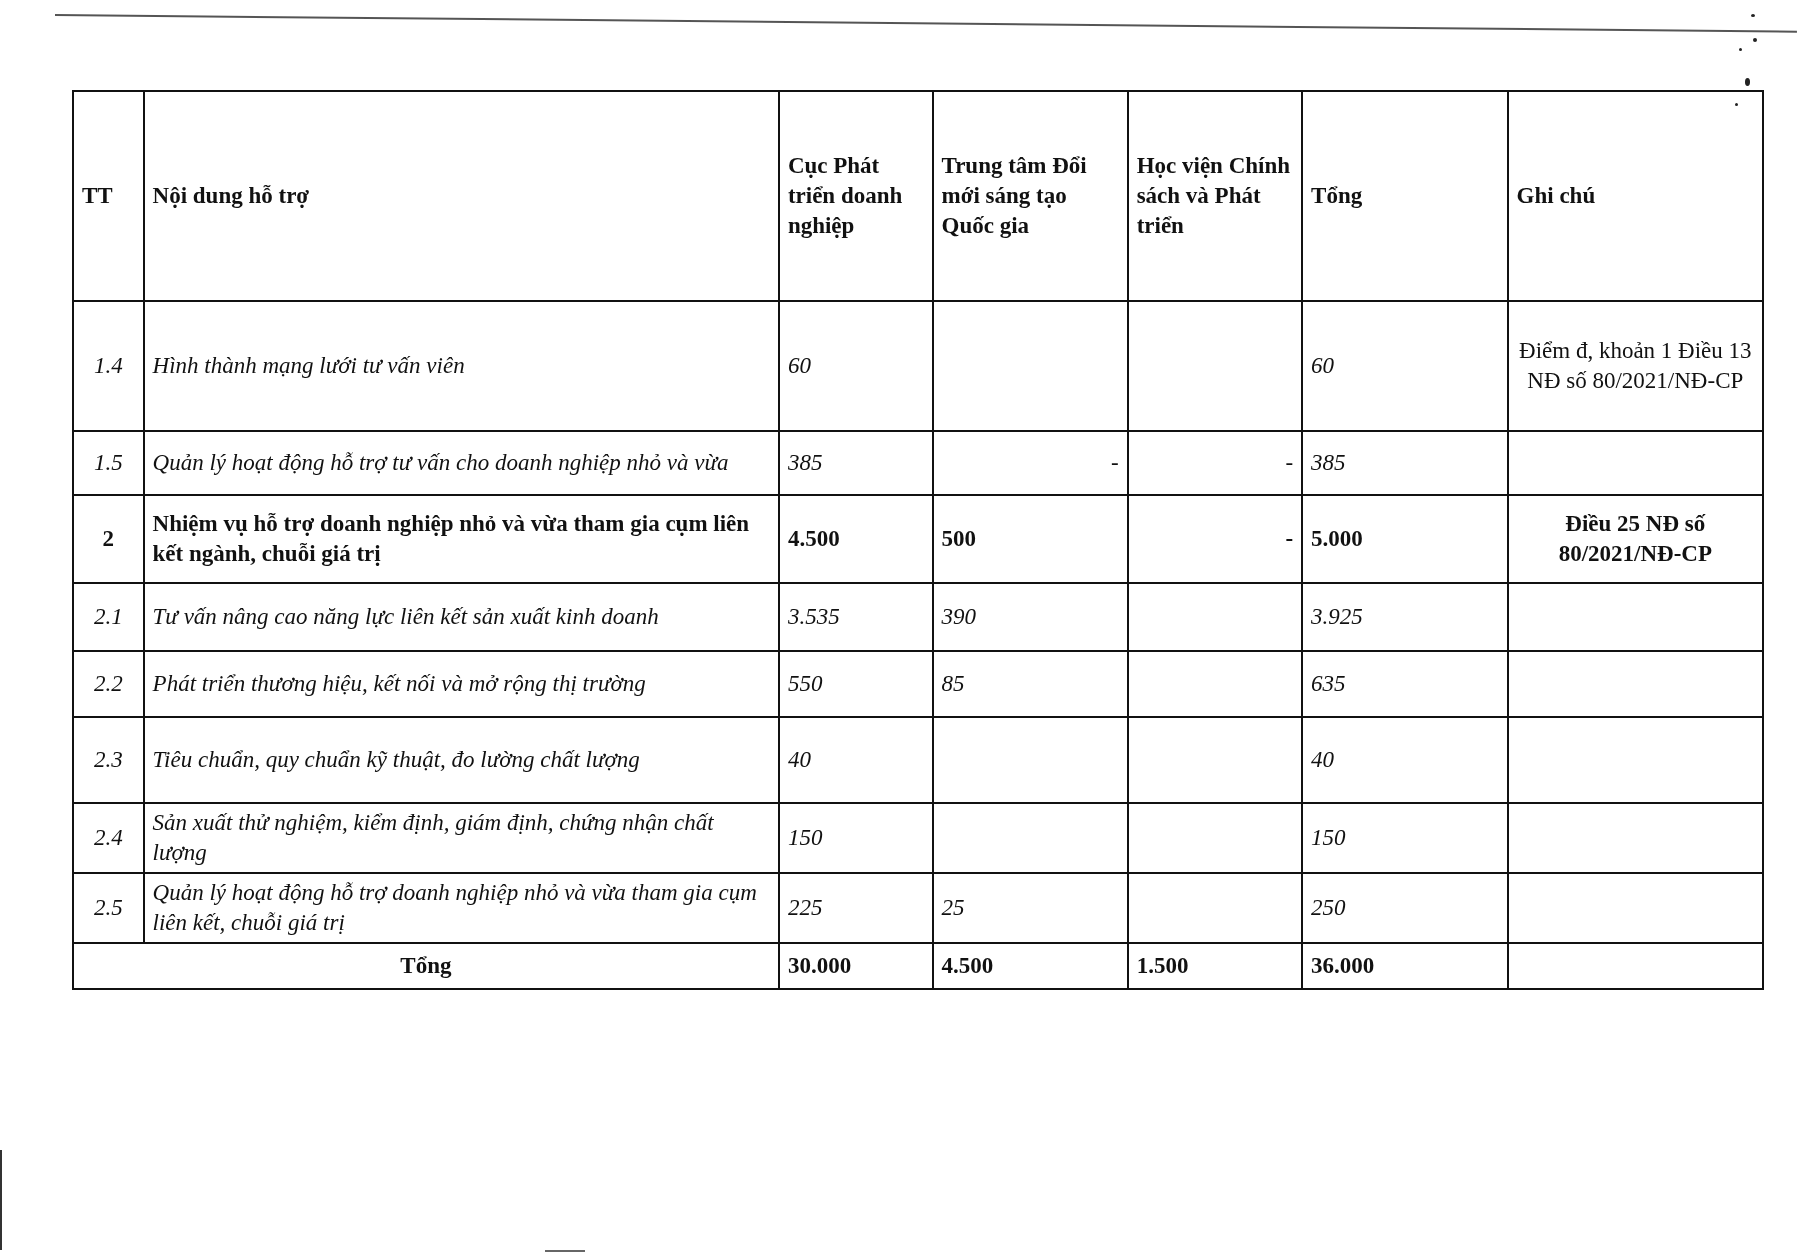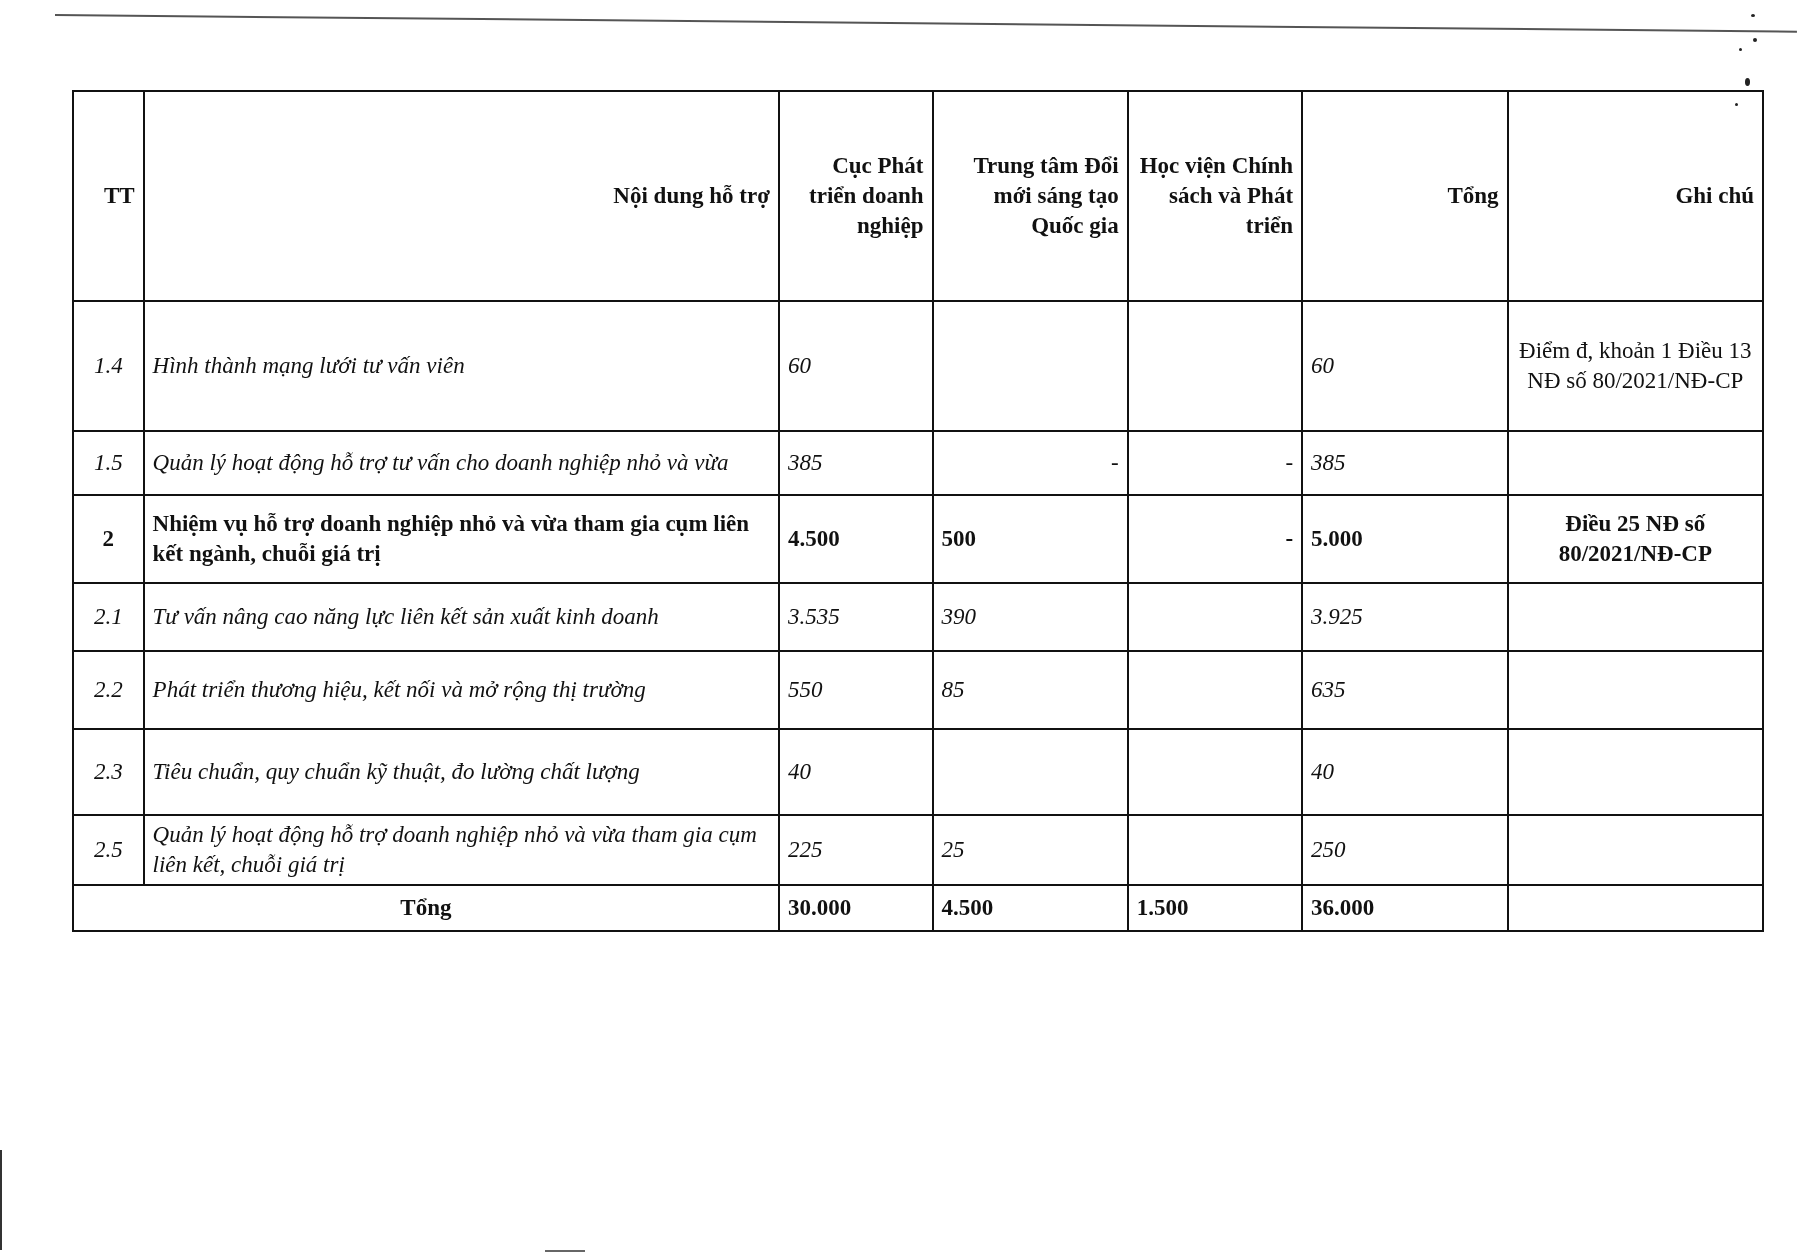--- a/index.html
+++ b/index.html
@@ -6,35 +6,35 @@
   body { width: 1797px; height: 1258px; position: relative; overflow: hidden;
          font-family: "Liberation Serif", serif; color: #111; }
   .top-rule { position: absolute; left: 55px; top: 14px; width: 1742px; height: 2px;
               background: #555; transform: rotate(0.55deg); transform-origin: left center; }
   .specks { position: absolute; right: 20px; top: 8px; width: 30px; height: 120px; }
   .speck { position: absolute; background: #222; border-radius: 50%; }
   table.doc { position: absolute; left: 72px; top: 90px; border-collapse: collapse;
               table-layout: fixed; width: 1692px; }
   table.doc td, table.doc th { border: 2px solid #111; padding: 4px 8px; font-size: 23px;
               line-height: 1.3; vertical-align: middle; }
-  th { font-weight: bold; text-align: right; }
+  th { font-weight: bold; text-align: left; }
   .c-tt { width: 68px; } .c-content { width: 612px; } .c-cuc { width: 148px; }
   .c-tt2 { width: 188px; } .c-hv { width: 168px; } .c-tong { width: 198px; } .c-note { width: 246px; }
   .tt { text-align: center; }
   .num { text-align: left; padding-right: 14px; }
   .dash { text-align: right; padding-right: 24px; }
   .note { text-align: center; border-radius: 9px; }
   tr.sub td { font-style: italic; }
   tr.sub td.note { font-style: normal; }
   tr.group td { font-weight: bold; }
   tr.total td { font-weight: bold; }
   tr.total td.label { text-align: center; }
   .h-head { height: 210px; }
   .h-14 { height: 130px; padding-left: 32px; } .h-15 { height: 64px; } .h-2 { height: 88px; }
-  .h-21 { height: 68px; } .h-22 { height: 78px; } .h-23 { height: 86px; }
+  .h-21 { height: 68px; } .h-22 { height: 66px; } .h-23 { height: 86px; }
   .h-24 { height: 70px; } .h-25 { height: 70px; } .h-tot { height: 46px; }
   .bottom-mark { position: absolute; left: 545px; top: 1250px; width: 40px; height: 2px; background: #666; }
   .left-mark { position: absolute; left: 0; top: 1150px; width: 2px; height: 100px; background: #333; }
 </style>
 </head>
 <body>
 
 <div class="top-rule"></div>
 <div class="specks">
   <span class="speck" style="left:4px;top:6px;width:4px;height:3px"></span>
@@ -115,20 +115,29 @@
     </tr>
     <tr class="sub h-23">
       <td class="tt">2.3</td>
       <td>Tiêu chuẩn, quy chuẩn kỹ thuật, đo lường chất lượng</td>
       <td class="num">40</td>
       <td class="num"></td>
       <td class="num"></td>
       <td class="num">40</td>
       <td class="note"></td>
     </tr>
+    <tr class="sub h-24">
+      <td class="tt">2.4</td>
+      <td>Sản xuất thử nghiệm, kiểm định, giám định, chứng nhận chất lượng</td>
+      <td class="num">150</td>
+      <td class="num"></td>
+      <td class="num"></td>
+      <td class="num">150</td>
+      <td class="note"></td>
+    </tr>
     <tr class="sub h-25">
       <td class="tt">2.5</td>
       <td>Quản lý hoạt động hỗ trợ doanh nghiệp nhỏ và vừa tham gia cụm liên kết, chuỗi giá trị</td>
       <td class="num">225</td>
       <td class="num">25</td>
       <td class="num"></td>
       <td class="num">250</td>
       <td class="note"></td>
     </tr>
     <tr class="total h-tot">

